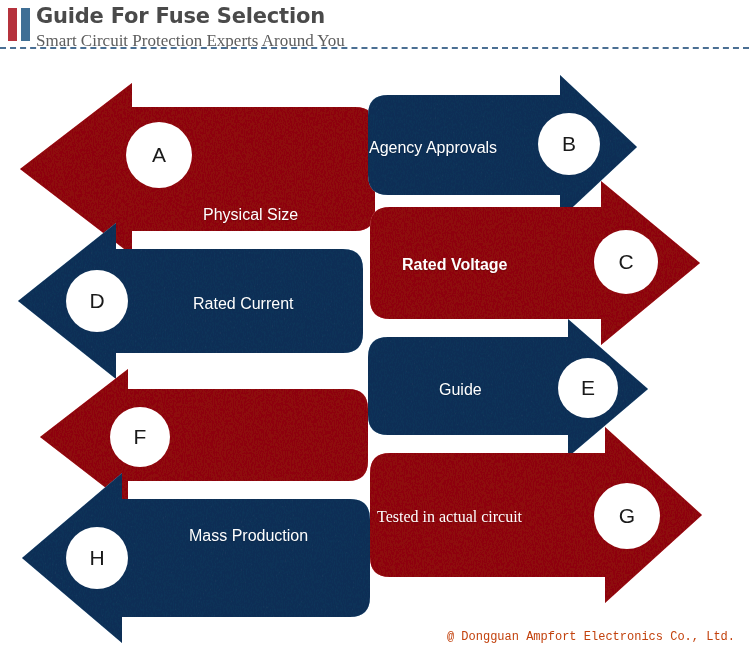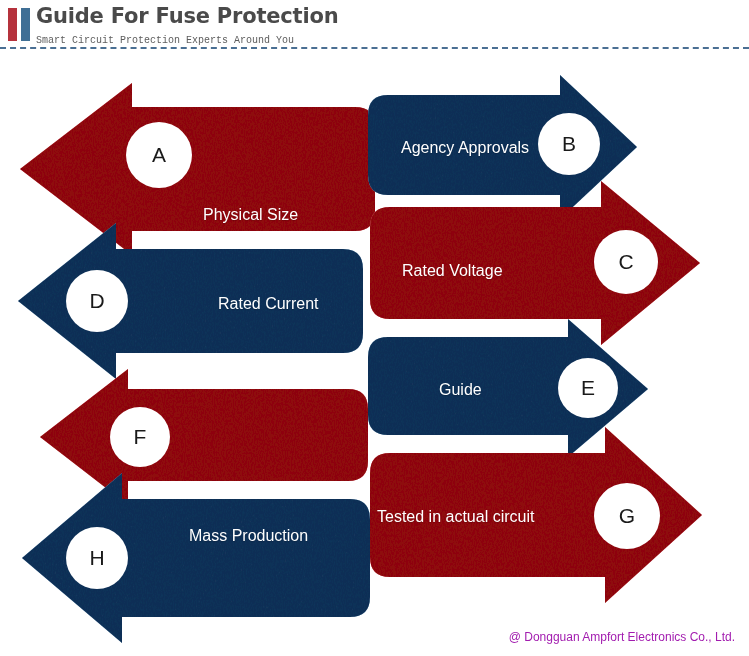--- a/index.html
+++ b/index.html
@@ -41,22 +41,22 @@
   .main-title {
     font-family: "DejaVu Sans", sans-serif;
     font-size: 21px;
     font-weight: bold;
     color: #4a4a4a;
     letter-spacing: -0.2px;
     line-height: 25px;
     white-space: nowrap;
   }
   .sub-title {
-    font-family: Liberation Mono, monospace;
-    font-size: 10px;
+    font-family: Liberation Serif, serif;
+    font-size: 17px;
     font-weight: normal;
     color: #5d5d5d;
     line-height: 14px;
     margin-top: 5px;
     white-space: nowrap;
   }
   .header-divider {
     position: absolute;
     left: 0; top: 47px;
     width: 749px; height: 0;
@@ -97,38 +97,38 @@
     color: #1a1a1a;
     font-family: "Liberation Sans", sans-serif;
     font-size: 21px;
     font-weight: normal;
   }
 
   
   .footer-credit {
     position: absolute;
     right: 14px; bottom: 12px;
-    font-family: Liberation Sans, sans-serif;
+    font-family: Liberation Mono, monospace;
     font-size: 12px;
-    color: #a21caf;
+    color: #c2410c;
     white-space: nowrap;
   }
 </style>
 </head>
 <body>
 
 <div id="page">
 
   <div class="header">
     <div class="logo-bars">
       <div class="logo-bar-red"></div>
       <div class="logo-bar-blue"></div>
     </div>
     <div class="title-block">
-      <div class="main-title">Guide For Fuse Protection</div>
+      <div class="main-title">Guide For Fuse Selection</div>
       <div class="sub-title">Smart Circuit Protection Experts Around You</div>
     </div>
     <div class="header-divider"></div>
   </div>
 
   <div class="canvas">
     <div class="arrow-wrap">
       <svg class="arrow-svg" width="749" height="607" viewBox="0 0 749 607">
         <defs>
           <filter id="tex" x="-5%" y="-5%" width="110%" height="110%">
@@ -166,35 +166,35 @@
         <path filter="url(#tex)" fill="#bf303a" d="M 390 404 Q 370 404 370 424 L 370 508 Q 370 528 390 528 L 605 528 L 605 554 L 702 466 L 605 378 L 605 404 Z"></path>
 
         <path filter="url(#tex)" fill="#3f6f95" d="M 122 450 L 350 450 Q 370 450 370 470 L 370 548 Q 370 568 350 568 L 122 568 L 122 594 L 22 509 L 122 424 Z"></path>
       </svg>
     </div>
 
     <div class="badge" style="left:126px; top:73px; width:66px; height:66px;">A</div>
     <div class="arrow-label" style="left:203px; top:141px;margin-top:16px;">Physical Size</div>
 
     <div class="badge" style="left:538px; top:64px; width:62px; height:62px;">B</div>
-    <div class="arrow-label" style="left:369px; top:90px;margin-left:32px;">Agency Approvals</div>
+    <div class="arrow-label" style="left:369px; top:90px;">Agency Approvals</div>
 
     <div class="badge" style="left:594px; top:181px; width:64px; height:64px;">C</div>
-    <div class="arrow-label" style="left:402px; top:213px;">Rated Voltage</div>
+    <div class="arrow-label" style="left:402px; top:207px;font-weight:bold;">Rated Voltage</div>
 
     <div class="badge" style="left:66px; top:221px; width:62px; height:62px;">D</div>
-    <div class="arrow-label" style="left:218px; top:246px;">Rated Current</div>
+    <div class="arrow-label" style="left:193px; top:246px;">Rated Current</div>
 
     <div class="badge" style="left:558px; top:309px; width:60px; height:60px;">E</div>
     <div class="arrow-label" style="left:439px; top:332px;">Guide</div>
 
     <div class="badge" style="left:110px; top:358px; width:60px; height:60px;">F</div>
 
     <div class="badge" style="left:594px; top:434px; width:66px; height:66px;">G</div>
-    <div class="arrow-label" style="left:377px; top:459px;">Tested in actual circuit</div>
+    <div class="arrow-label" style="left:377px; top:459px;font-family:Liberation Serif, serif;">Tested in actual circuit</div>
 
     <div class="badge" style="left:66px; top:478px; width:62px; height:62px;">H</div>
     <div class="arrow-label" style="left:189px; top:478px;">Mass Production</div>
 
     <div class="footer-credit">@ Dongguan Ampfort Electronics Co., Ltd.</div>
   </div>
 
 </div>
 
 </body></html>

